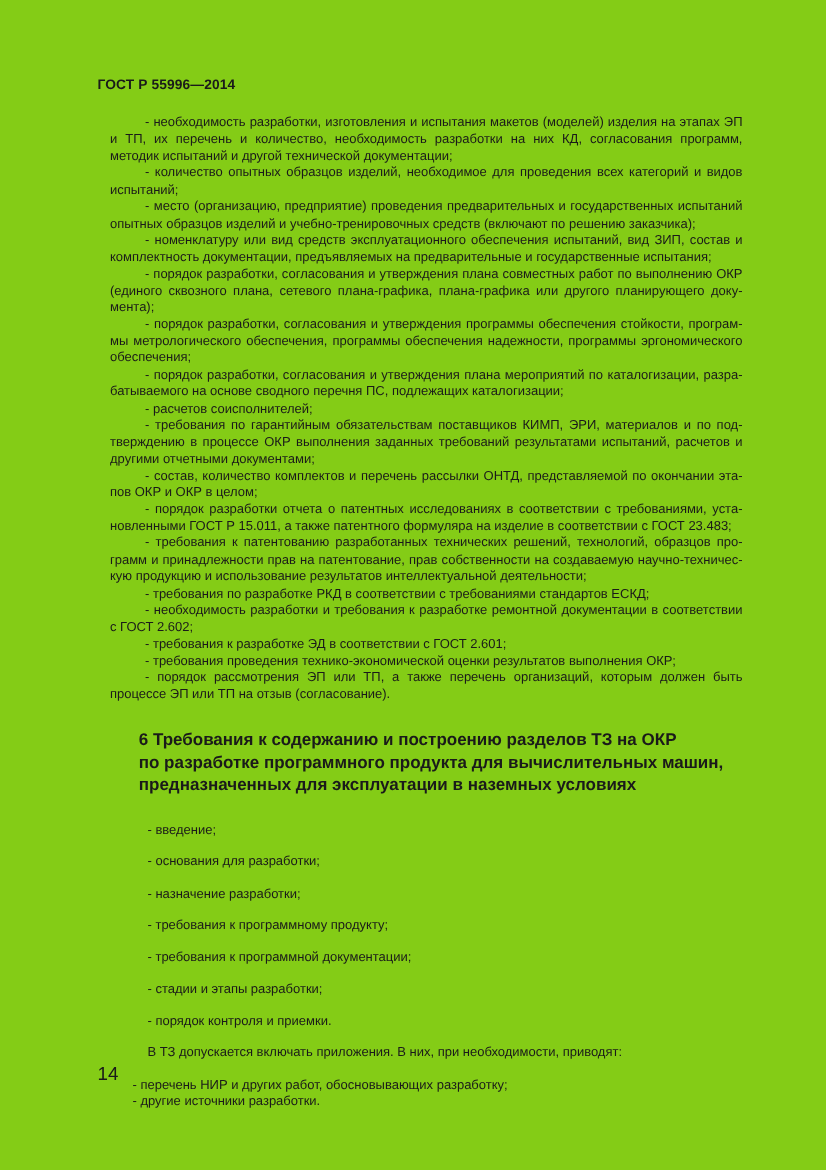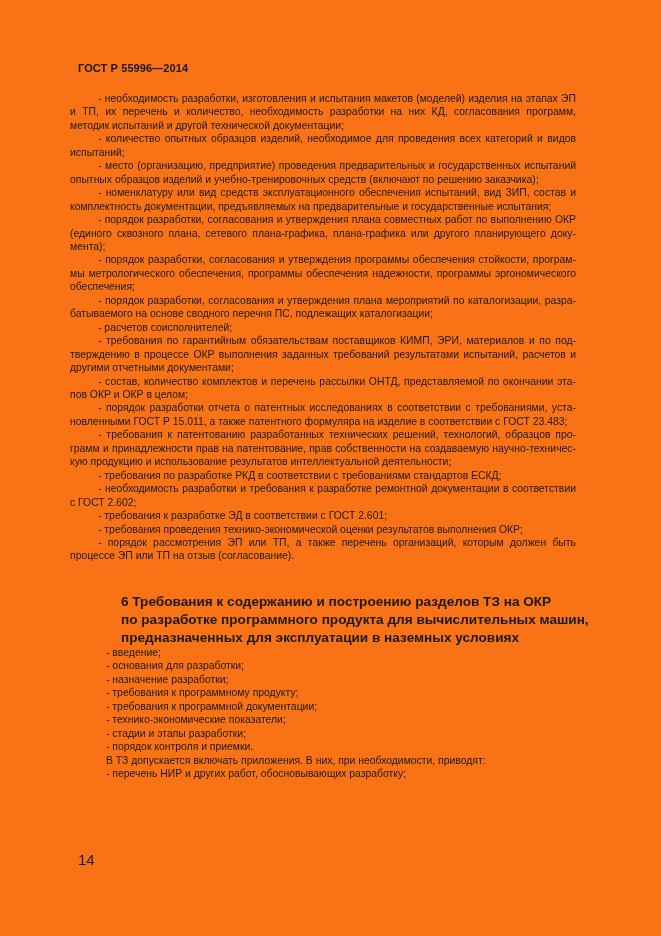--- a/index.html
+++ b/index.html
@@ -1,42 +1,42 @@
 <!DOCTYPE html>
 <html><head>
 <meta charset="utf-8">
 <style>
   html, body { margin: 0; padding: 0; background: #ffffff; }
   body { width: 661px; height: 936px; position: relative; overflow: hidden; }
   .page {
     position: absolute; left: 0; top: 0; width: 661px; height: 936px;
-    background: #f97316; color: #1a1a1a;
+    background: #84cc16; color: #1a1a1a;
     font-family: "Liberation Sans", sans-serif;
   }
   .doc-header {
     position: absolute; left: 78px; top: 62px;
     font-size: 11px; font-weight: bold; letter-spacing: 0.1px;
   }
   .body-block {
-    position: absolute; left: 70px; top: 92px; width: 506px;
+    position: absolute; left: 88px; top: 92px; width: 506px;
     font-size: 10.4px; line-height: 13.45px;
   }
   .para {
     margin: 0; text-align: justify; text-indent: 28px;
     hyphens: manual;
   }
   .section-heading {
     position: absolute; left: 106px; top: 578px; width: 480px;
-    font-size: 13.6px; line-height: 18px; font-weight: bold; margin: 15px;
+    font-size: 13.6px; line-height: 18px; font-weight: bold; margin: 5px;
   }
   .section-block {
     position: absolute; left: 78px; top: 646px; width: 506px;
     font-size: 10.4px; line-height: 13.45px;
   }
-  .list-item { margin: 0; padding-left: 28px; }
+  .list-item { margin: 12px; padding-left: 28px; }
   .page-number {
     position: absolute; left: 78px; top: 851px;
     font-size: 15px;
   }
 </style>
 </head>
 <body>
 
 <div class="page">
 
@@ -67,22 +67,22 @@
     <span>по разработке программного продукта для вычислительных машин,</span><br>
     <span>предназначенных для эксплуатации в наземных условиях</span>
   </h2>
 
   <div class="section-block">
     <p class="list-item">- введение;</p>
     <p class="list-item">- основания для разработки;</p>
     <p class="list-item">- назначение разработки;</p>
     <p class="list-item">- требования к программному продукту;</p>
     <p class="list-item">- требования к программной документации;</p>
-    <p class="list-item">- технико-экономические показатели;</p>
     <p class="list-item">- стадии и этапы разработки;</p>
     <p class="list-item">- порядок контроля и приемки.</p>
     <p class="list-item">В ТЗ допускается включать приложения. В них, при необходимости, приводят:</p>
     <p class="para">- перечень НИР и других работ, обосновывающих разработку;</p>
+    <p class="para">- другие источники разработки.</p>
   </div>
 
   <div class="page-number">14</div>
 
 </div>
 
 </body></html>

